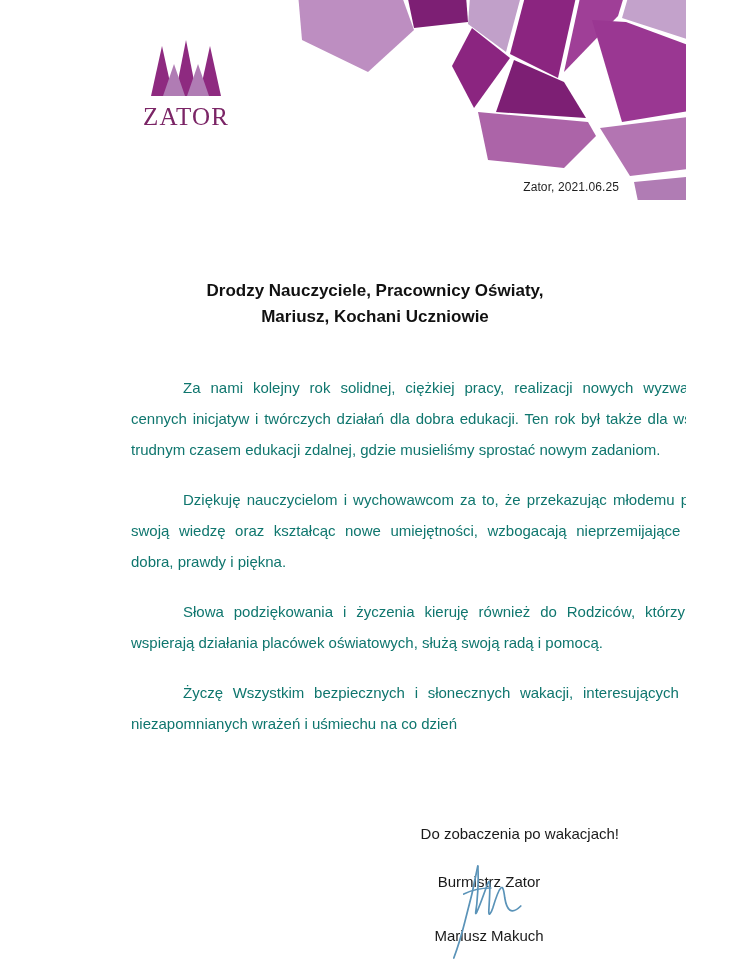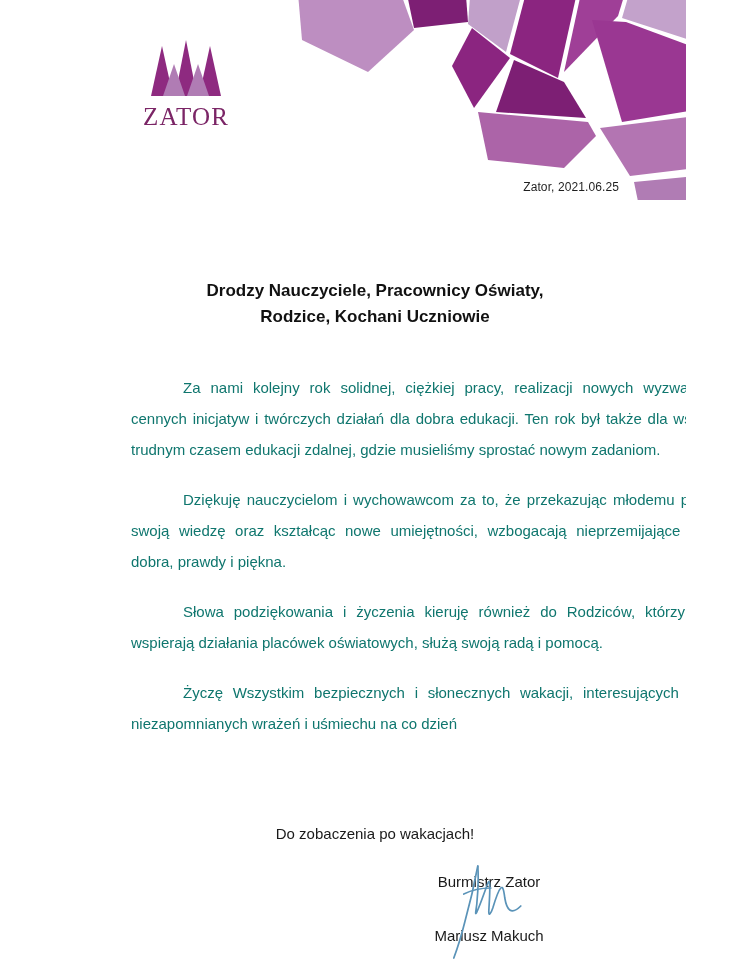--- a/index.html
+++ b/index.html
@@ -92,21 +92,21 @@
     color: #0f766e;
   }
   .para:last-child { margin-bottom: 0; }
 
   
   .closing {
     position: absolute;
     left: 68px;
     right: 67px;
     top: 823px;
-    text-align: center;
+    text-align: right;
     font-size: 15px;
     line-height: 1.4;
     color: #1a1a1a;
   }
 
   
   .signature-block {
     position: absolute;
     right: 67px;
     top: 872px;
@@ -168,21 +168,21 @@
       <polygon points="20,58 31,26 42,58" fill="#b07cb4"></polygon>
       <polygon points="44,58 55,26 66,58" fill="#b07cb4"></polygon>
     </svg>
     <span class="logo-wordmark">ZATOR</span>
   </div>
 
   <div class="date-line">Zator, 2021.06.25</div>
 
   <div class="salutation">
     <span class="line">Drodzy Nauczyciele, Pracownicy Oświaty,</span>
-    <span class="line">Rodzice, Kochani Uczniowie</span>
+    <span class="line">Mariusz, Kochani Uczniowie</span>
   </div>
 
   <div class="body-copy">
     <p class="para">Za nami kolejny rok solidnej, ciężkiej pracy, realizacji nowych wyzwań, wielu cennych inicjatyw i twórczych działań dla dobra edukacji. Ten rok był także dla wszystkich trudnym czasem edukacji zdalnej, gdzie musieliśmy sprostać nowym zadaniom.</p>
     <p class="para">Dziękuję nauczycielom i wychowawcom za to, że przekazując młodemu pokoleniu swoją wiedzę oraz kształcąc nowe umiejętności, wzbogacają nieprzemijające wartości dobra, prawdy i piękna.</p>
     <p class="para">Słowa podziękowania i życzenia kieruję również do Rodziców, którzy zawsze wspierają działania placówek oświatowych, służą swoją radą i pomocą.</p>
     <p class="para">Życzę Wszystkim bezpiecznych i słonecznych wakacji, interesujących podróży, niezapomnianych wrażeń i uśmiechu na co dzień</p>
   </div>
 
   <div class="closing">Do zobaczenia po wakacjach!</div>

